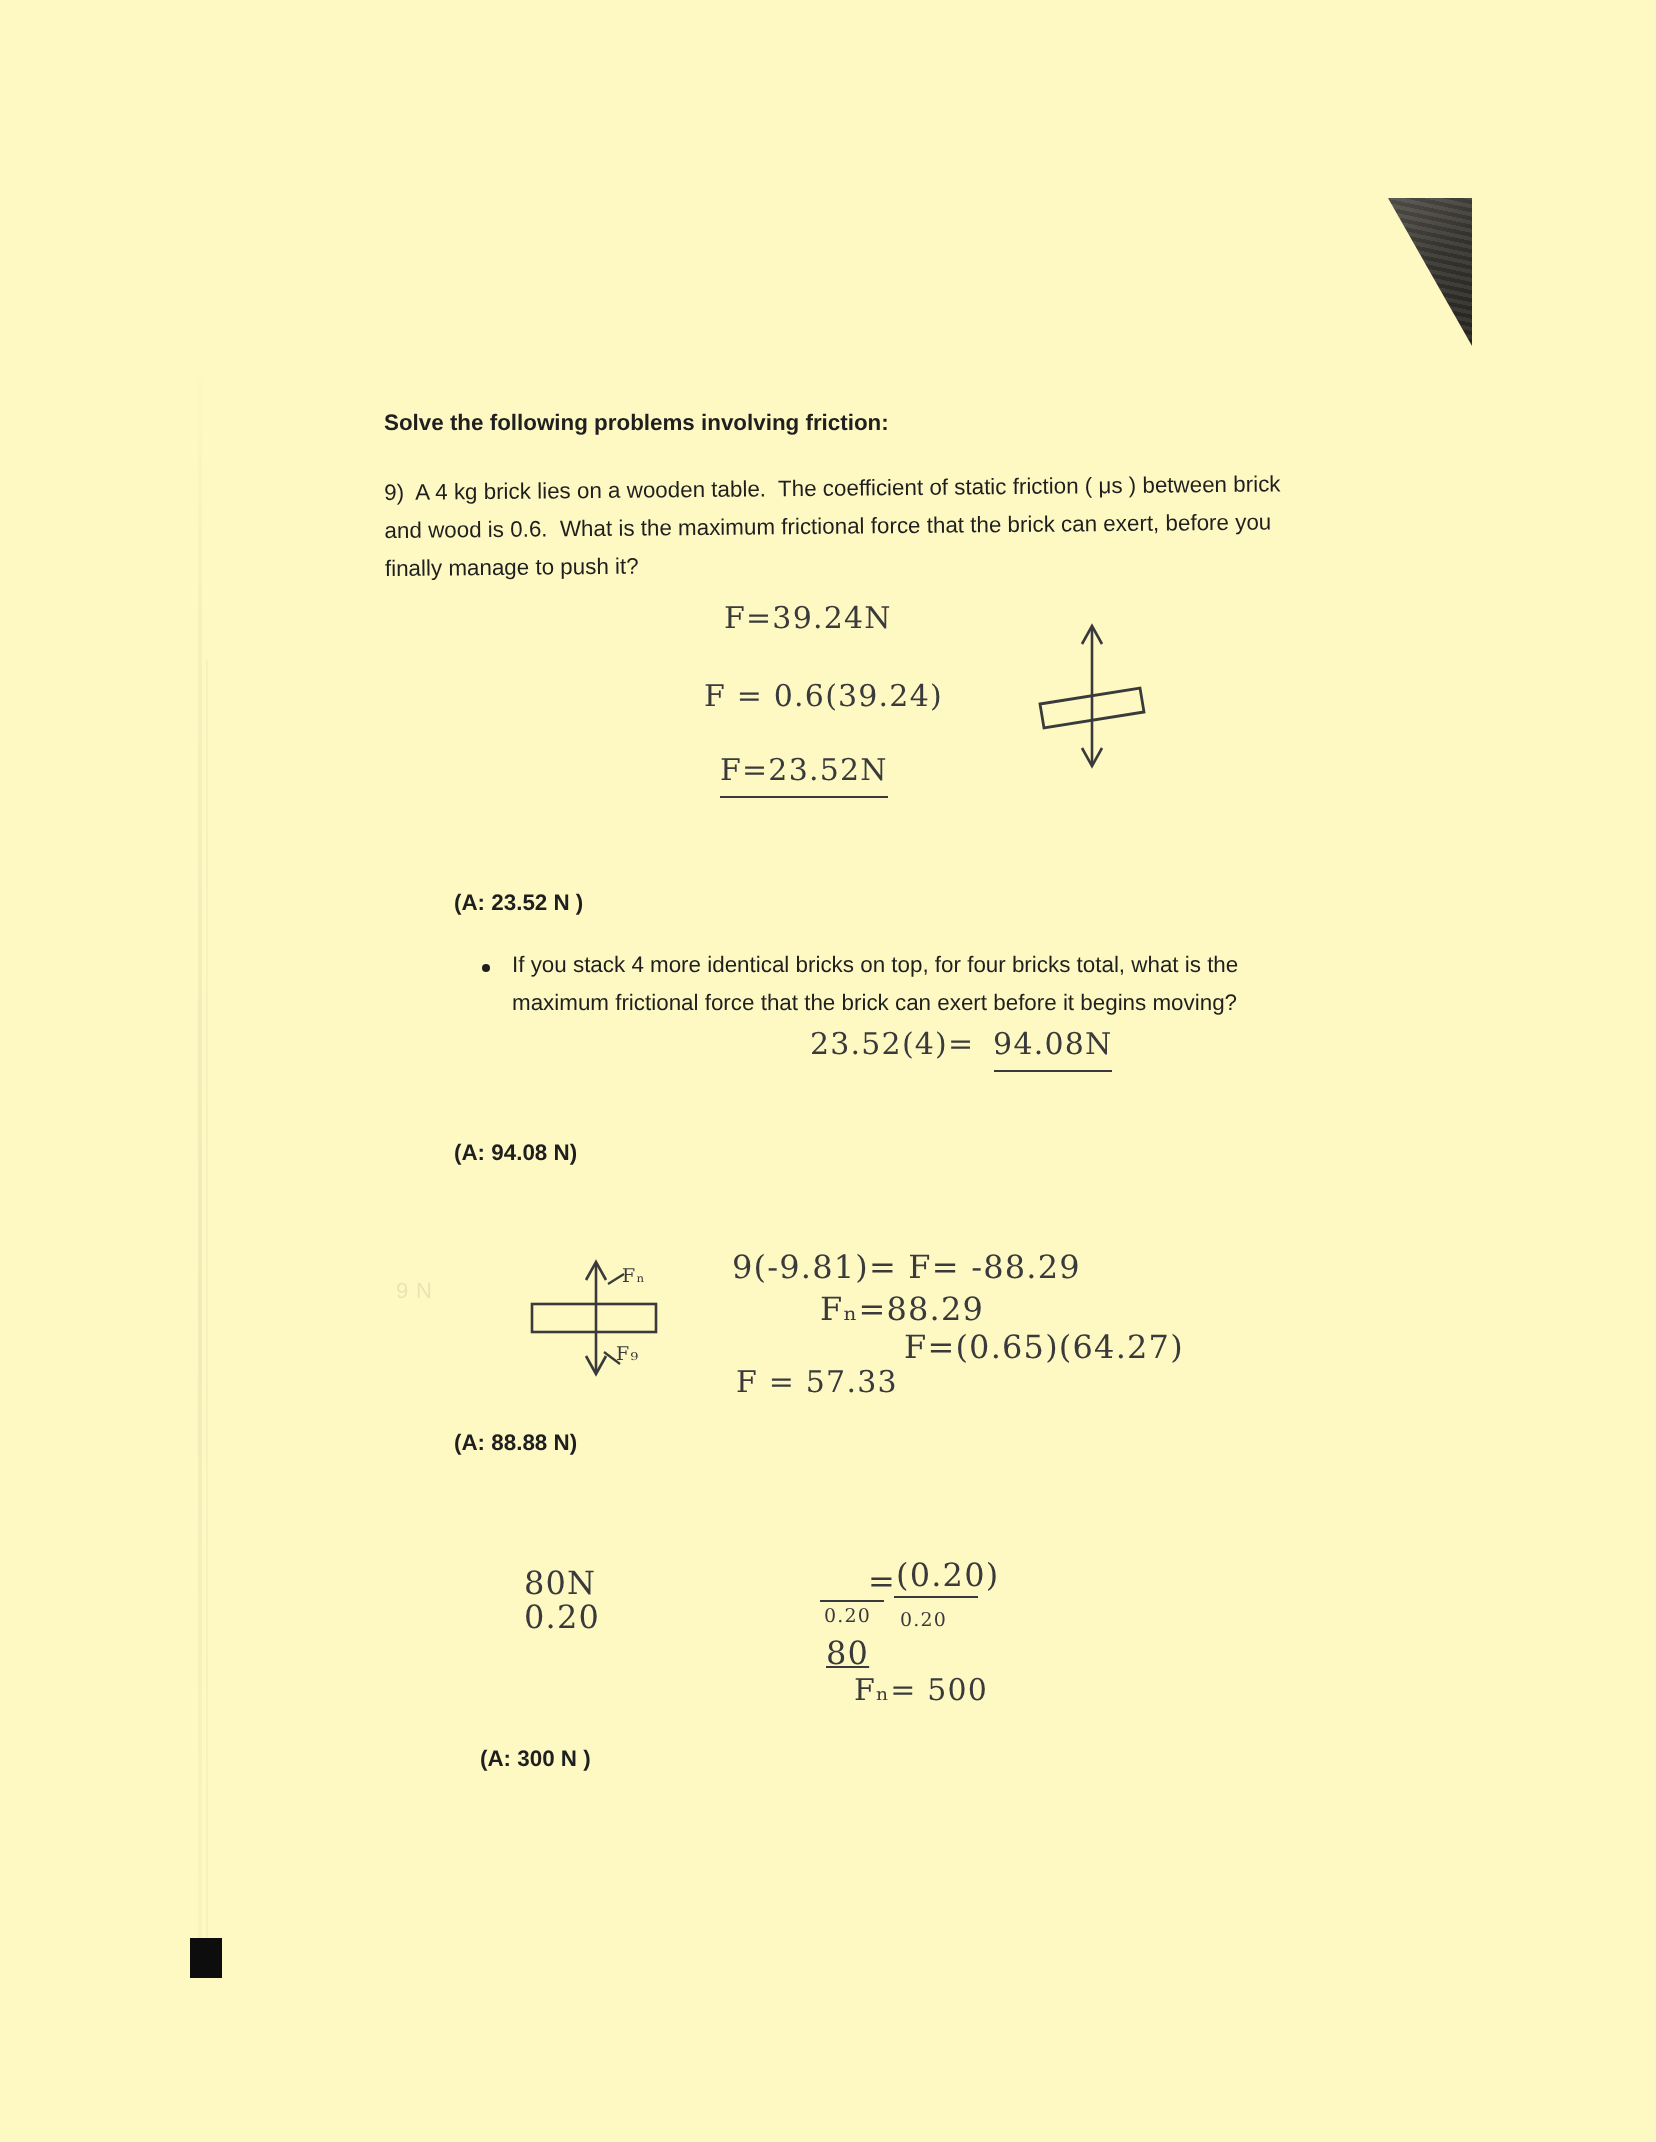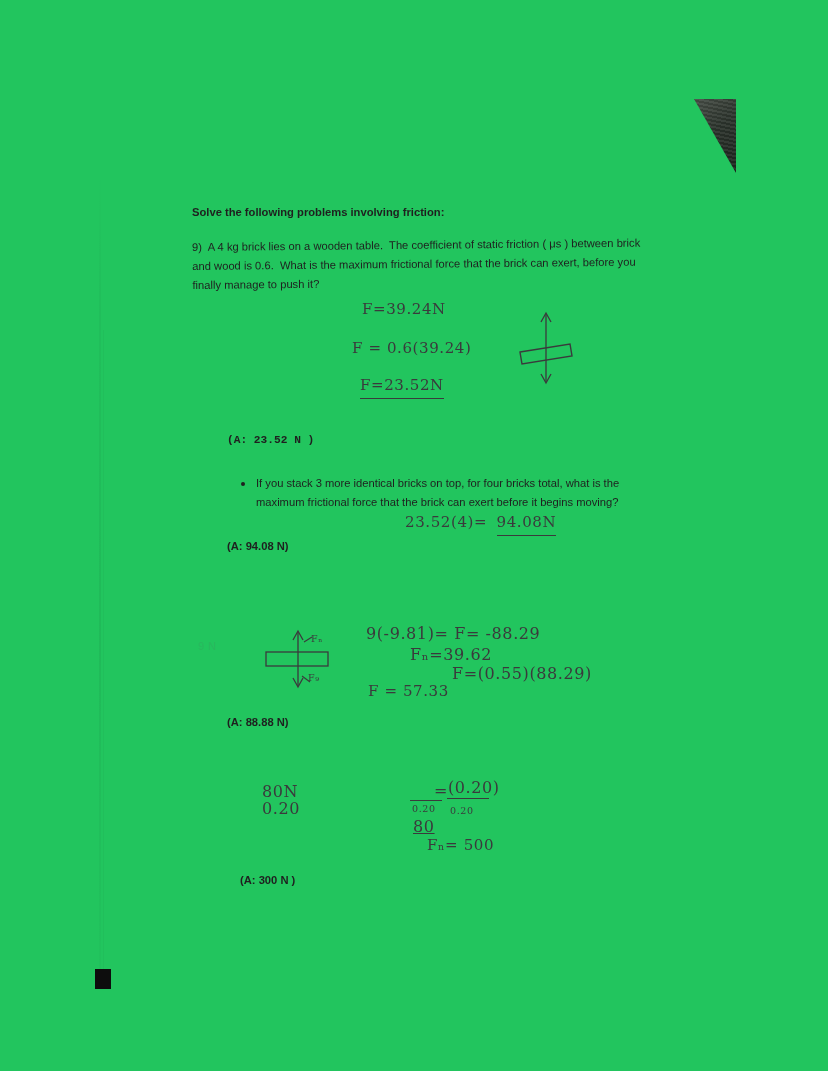--- a/index.html
+++ b/index.html
@@ -5,21 +5,21 @@
 <style>
   html, body {
     margin: 0;
     padding: 0;
     background: #ffffff;
   }
   .page {
     position: relative;
     width: 828px;
     height: 1071px;
-    background: #22c55e;
+    background: #fef9c3;
     overflow: hidden;
     font-family: "Liberation Sans", sans-serif;
     color: #1a1a1a;
   }
 
   
   .corner-shadow {
     position: absolute;
     left: 694px;
     top: 99px;
@@ -149,49 +149,49 @@
 
   <div class="fbd" style="left:518px; top:310px; width:64px; height:76px;">
     <svg width="64" height="76" aria-hidden="true">
       <line x1="28" y1="4" x2="28" y2="72" stroke="#3a3a3c" stroke-width="1.3" fill="none"></line>
       <polyline points="23,12 28,3 33,12" stroke="#3a3a3c" stroke-width="1.3" fill="none"></polyline>
       <polyline points="23,64 28,73 33,64" stroke="#3a3a3c" stroke-width="1.3" fill="none"></polyline>
       <polygon points="2,42 52,34 54,46 4,54" stroke="#3a3a3c" stroke-width="1.4" fill="none"></polygon>
     </svg>
   </div>
 
-  <div class="ans" style="left:227px; top:434px;font-family:Liberation Mono, monospace;">(A:  23.52 N )</div>
+  <div class="ans" style="left:227px; top:446px;">(A:  23.52 N )</div>
 
   <div class="bullet-dot" style="left:241px; top:482px;"></div>
-  <div class="printed" style="left:256px; top:474px; width:380px;">If you stack 3 more identical bricks on top, for four bricks total, what is the maximum frictional force that the brick can exert before it begins moving?</div>
+  <div class="printed" style="left:256px; top:474px; width:380px;">If you stack 4 more identical bricks on top, for four bricks total, what is the maximum frictional force that the brick can exert before it begins moving?</div>
 
   <div class="hand" style="left:405px; top:513px;">
     <span>23.52(4)=</span>
     <span class="uline" style="margin-left:4px;">94.08N</span>
   </div>
 
-  <div class="ans" style="left:227px; top:540px;">(A:  94.08 N)</div>
+  <div class="ans" style="left:227px; top:571px;">(A:  94.08 N)</div>
 
 
   <div class="fbd" style="left:262px; top:628px; width:96px; height:64px;">
     <svg width="96" height="64" aria-hidden="true">
       <line x1="36" y1="4" x2="36" y2="58" stroke="#3a3a3c" stroke-width="1.3" fill="none"></line>
       <polyline points="31,12 36,3 41,12" stroke="#3a3a3c" stroke-width="1.3" fill="none"></polyline>
       <polyline points="31,50 36,59 41,50" stroke="#3a3a3c" stroke-width="1.3" fill="none"></polyline>
       <rect x="4" y="24" width="62" height="14" stroke="#3a3a3c" stroke-width="1.3" fill="none"></rect>
       <path d="M42,14 L50,9" stroke="#3a3a3c" stroke-width="1.1" fill="none"></path>
       <path d="M40,48 L48,54" stroke="#3a3a3c" stroke-width="1.1" fill="none"></path>
     </svg>
   </div>
   <div class="hand tiny" style="left:311px; top:633px;">Fₙ</div>
   <div class="hand tiny" style="left:308px; top:672px;">F₉</div>
 
   <div class="hand small" style="left:366px; top:624px;">9(-9.81)= F= -88.29</div>
-  <div class="hand small" style="left:410px; top:645px;">Fₙ=39.62</div>
-  <div class="hand small" style="left:452px; top:664px;">F=(0.55)(88.29)</div>
+  <div class="hand small" style="left:410px; top:645px;">Fₙ=88.29</div>
+  <div class="hand small" style="left:452px; top:664px;">F=(0.65)(64.27)</div>
   <div class="hand" style="left:368px; top:682px;">F = 57.33</div>
 
   <div class="ans" style="left:227px; top:716px;">(A:  88.88 N)</div>
 
 
   <div class="hand small" style="left:262px; top:782px;">80N</div>
   <div class="hand small" style="left:262px; top:799px;">0.20</div>
 
   <div class="hand small" style="left:413px; top:817px;text-decoration:underline;">80</div>
   <div class="hand small" style="left:434px; top:781px;">=</div>

